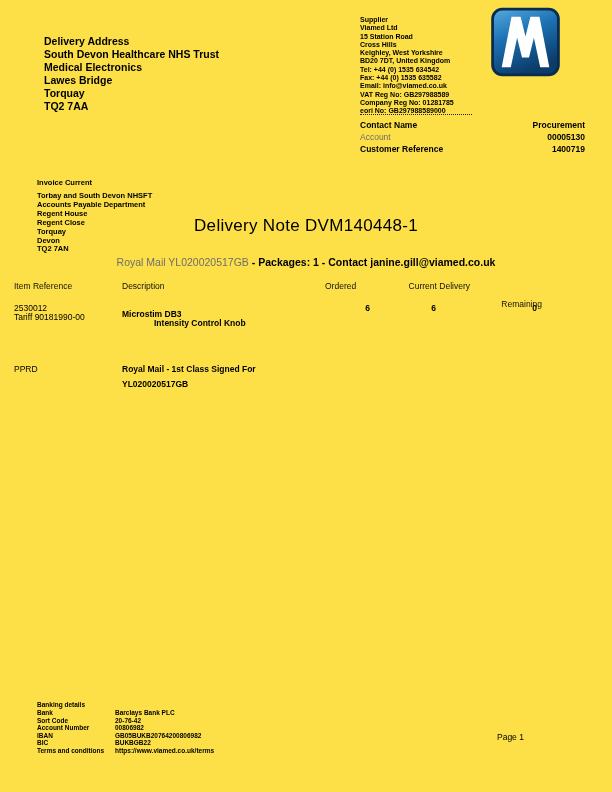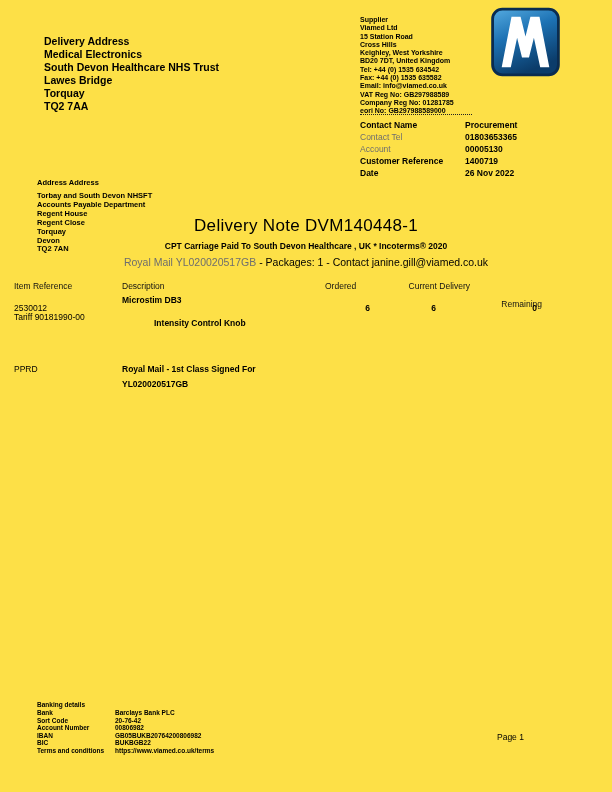--- a/index.html
+++ b/index.html
@@ -11,33 +11,33 @@
   .abs{position:absolute;}
   .b{font-weight:bold;}
   .grey{color:#6e6e6e;}
   
   .delivery{left:44px;top:35px;font-size:10.5px;font-weight:bold;line-height:13px;}
   
   .supplier{left:360px;top:16px;font-size:7px;font-weight:bold;line-height:8.3px;width:130px;}
   .supplier-rule{left:360px;top:114px;width:112px;border-top:1px dotted #222;height:0;}
   
   .contact{left:360px;top:119px;font-size:8.5px;line-height:12px;width:225px;}
-  .contact .row{display:flex;}
+  .contact .row{display:flex;justify-content:space-between;}
   .contact .lbl{width:105px;font-weight:bold;}
   .contact .lbl.grey{font-weight:normal;}
   .contact .val{font-weight:bold;}
   
   .invoice-title{left:37px;top:178px;font-size:7.5px;font-weight:bold;}
   .invoice{left:37px;top:192px;font-size:7.5px;font-weight:bold;line-height:8.9px;}
   
   .doc-title{left:0;top:216px;width:612px;text-align:center;font-size:17px;letter-spacing:0.3px;}
   .incoterms{left:0;top:241px;width:612px;text-align:center;font-size:8.5px;font-weight:bold;}
   .shipline{left:0;top:256px;width:612px;text-align:center;font-size:10.5px;}
   .shipline .pre{color:#6e6e6e;font-weight:normal;}
-  .shipline .rest{font-weight:normal;}
+  .shipline .rest{font-weight:bold;}
   
   .th{font-size:8.5px;color:#111;}
   .cell{font-size:8.5px;}
   .num{font-size:8.5px;font-weight:bold;text-align:right;}
   
   .banking-title{left:37px;top:701px;font-size:6.5px;font-weight:bold;}
   .banking{left:37px;top:709px;font-size:6.5px;font-weight:bold;line-height:7.6px;}
   .banking .row{display:flex;}
   .banking .lbl{width:78px;}
   .page-num{left:497px;top:732px;font-size:8.5px;}
@@ -58,22 +58,22 @@
           <stop offset="1" stop-color="#0b3c6a"></stop>
         </linearGradient>
       </defs>
       <rect x="3" y="3" width="94" height="94" rx="14" fill="url(#lg)" stroke="#0a2c50" stroke-width="4"></rect>
       <path d="M16 86 L30 14 L43 14 L50 42 L57 14 L70 14 L84 86 L71 86 L62 44 L55 72 L45 72 L38 44 L29 86 Z" fill="#ffffff"></path>
     </svg>
   </div>
 
   <div class="abs delivery">
     <div>Delivery Address</div>
+    <div>South Devon Healthcare NHS Trust</div>
     <div>Medical Electronics</div>
-    <div>South Devon Healthcare NHS Trust</div>
     <div>Lawes Bridge</div>
     <div>Torquay</div>
     <div>TQ2 7AA</div>
   </div>
 
   <div class="abs supplier">
     <div>Supplier</div>
     <div>Viamed Ltd</div>
     <div>15 Station Road</div>
     <div>Cross Hills</div>
@@ -87,64 +87,55 @@
     <div>eori No: GB297988589000</div>
   </div>
   <div class="abs supplier-rule"></div>
 
   <div class="abs contact">
     <div class="row">
       <span class="lbl">Contact Name</span>
       <span class="val">Procurement</span>
     </div>
     <div class="row">
-      <span class="lbl grey">Contact Tel</span>
-      <span class="val">01803653365</span>
-    </div>
-    <div class="row">
       <span class="lbl grey">Account</span>
       <span class="val">00005130</span>
     </div>
     <div class="row">
       <span class="lbl">Customer Reference</span>
       <span class="val">1400719</span>
     </div>
-    <div class="row">
-      <span class="lbl">Date</span>
-      <span class="val">26 Nov 2022</span>
-    </div>
   </div>
 
-  <div class="abs invoice-title">Address Address</div>
+  <div class="abs invoice-title">Invoice Current</div>
   <div class="abs invoice">
     <div>Torbay and South Devon NHSFT</div>
     <div>Accounts Payable Department</div>
     <div>Regent House</div>
     <div>Regent Close</div>
     <div>Torquay</div>
     <div>Devon</div>
     <div>TQ2 7AN</div>
   </div>
 
   <div class="abs doc-title">Delivery Note  DVM140448-1</div>
-  <div class="abs incoterms">CPT Carriage Paid To South Devon Healthcare , UK * Incoterms® 2020</div>
   <div class="abs shipline">
     <span class="pre">Royal Mail YL020020517GB</span><span class="rest"> - Packages: 1 - Contact janine.gill@viamed.co.uk</span>
   </div>
 
   <div class="abs th" style="left:14px;top:281px;">Item Reference</div>
   <div class="abs th" style="left:122px;top:281px;">Description</div>
   <div class="abs th" style="left:325px;top:281px;width:62px;">Ordered</div>
   <div class="abs th" style="left:398px;top:281px;width:72px;text-align:right;">Current Delivery</div>
   <div class="abs th" style="left:480px;top:299px;width:62px;text-align:right;">Remaining</div>
 
   <div>
     <div class="abs cell" style="left:14px;top:303px;">2530012</div>
     <div class="abs cell" style="left:14px;top:312px;">Tariff 90181990-00</div>
-    <div class="abs cell b" style="left:122px;top:295px;">Microstim DB3</div>
+    <div class="abs cell b" style="left:122px;top:309px;">Microstim DB3</div>
     <div class="abs cell b" style="left:122px;top:318px;padding-left:32px;">Intensity Control Knob</div>
     <div class="abs num" style="left:325px;top:303px;width:45px;">6</div>
     <div class="abs num" style="left:398px;top:303px;width:38px;">6</div>
     <div class="abs num" style="left:480px;top:303px;width:57px;">0</div>
   </div>
 
   <div>
     <div class="abs cell" style="left:14px;top:364px;">PPRD</div>
     <div class="abs cell b" style="left:122px;top:364px;">Royal Mail - 1st Class Signed For</div>
     <div class="abs cell b" style="left:122px;top:379px;">YL020020517GB</div>

